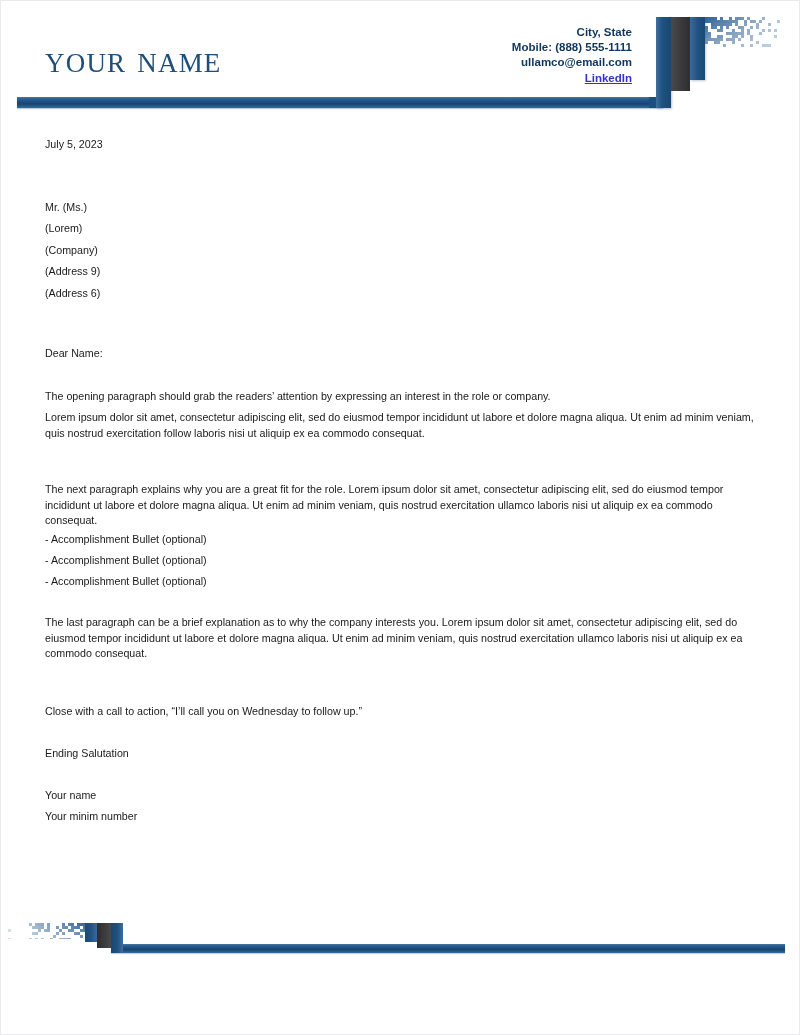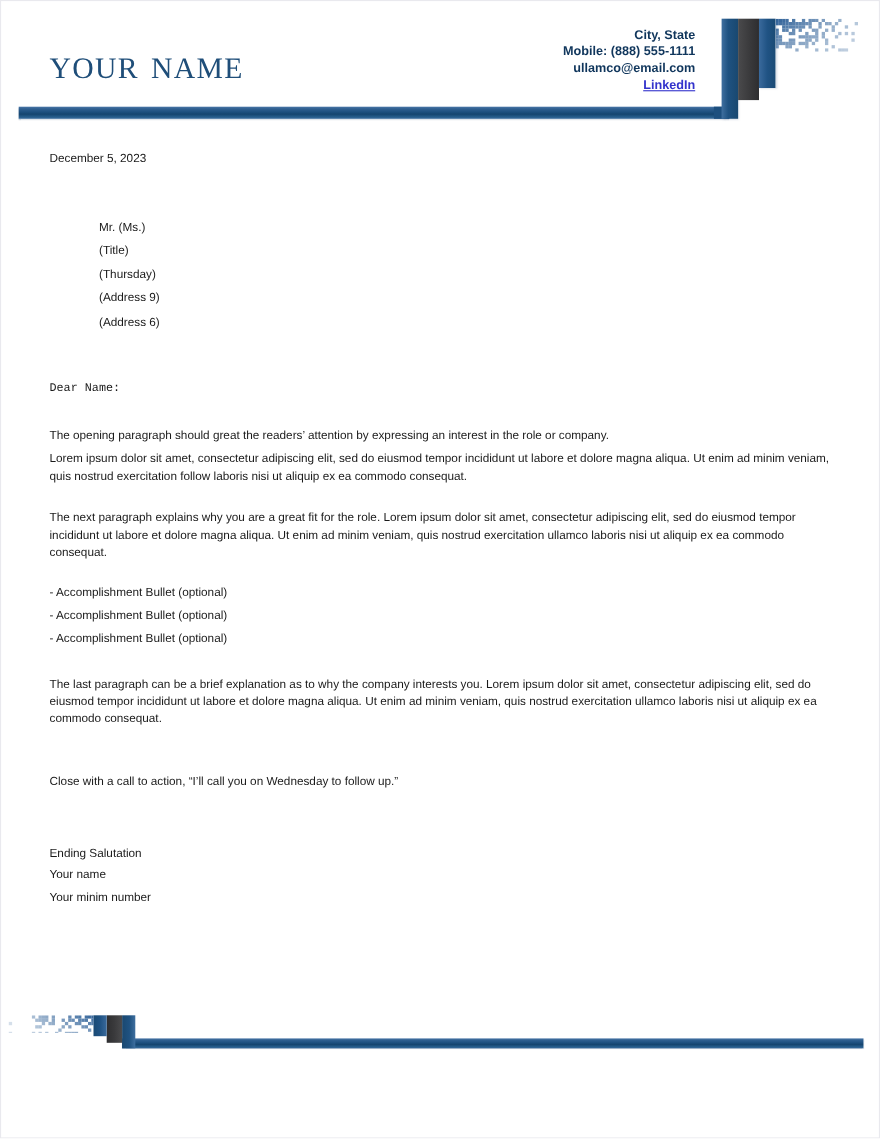--- a/index.html
+++ b/index.html
@@ -140,31 +140,31 @@
     color: #1a1a1a;
   }
   .para {
     font-size: 10.7px;
     line-height: 15.6px;
     color: #1a1a1a;
     text-align: left;
   }
 
   .date      { position: absolute; top: 137px; }
-  .addr      { position: absolute; top: 200px; margin-left: 45px; }
+  .addr      { position: absolute; top: 200px; }
   .addr div  { margin-bottom: 8.4px; }
-  .salut     { position: absolute; top: 346px; font-family: Liberation Mono, monospace; }
+  .salut     { position: absolute; top: 346px; }
   .p-open    { position: absolute; top: 388px; width: 712px; }
   .p-lorem1  { position: absolute; top: 409px; width: 712px; }
-  .p-next    { position: absolute; top: 463px; width: 712px; }
+  .p-next    { position: absolute; top: 481px; width: 712px; }
   .bullets   { position: absolute; top: 532px; }
   .bullets div { margin-bottom: 8.2px; }
   .p-last    { position: absolute; top: 614px; width: 712px; }
   .p-close   { position: absolute; top: 704px; }
-  .p-ending  { position: absolute; top: 746px; margin-top: 23px; }
+  .p-ending  { position: absolute; top: 746px; }
   .sig       { position: absolute; top: 788px; }
   .sig div   { margin-bottom: 8.4px; }
 
   
   .footer {
     position: absolute;
     left: 0;
     bottom: 70px;
     width: 800px;
     height: 60px;
@@ -337,33 +337,33 @@
         <i class="px" style="left: 36px; top: 27px; width: 3px; height: 3px; opacity: 0.43;"></i>
         <i class="px" style="left: 45px; top: 27px; width: 3px; height: 3px; opacity: 0.39;"></i>
         <i class="px" style="left: 57px; top: 27px; width: 3px; height: 3px; opacity: 0.34;"></i>
         <i class="px" style="left: 60px; top: 27px; width: 3px; height: 3px; opacity: 0.32;"></i>
         <i class="px" style="left: 63px; top: 27px; width: 3px; height: 3px; opacity: 0.31;"></i>
       </div>
   </div>
 
   <div class="content">
 
-    <div class="doc-line date">December 5, 2023</div>
+    <div class="doc-line date">July 5, 2023</div>
 
     <div class="doc-line addr">
       <div>Mr. (Ms.)</div>
-      <div>(Title)</div>
-      <div>(Thursday)</div>
+      <div>(Lorem)</div>
+      <div>(Company)</div>
       <div>(Address 9)</div>
       <div>(Address 6)</div>
     </div>
 
     <div class="doc-line salut">Dear Name:</div>
 
-    <div class="para p-open">The opening paragraph should great the readers’ attention by expressing an interest in the role or company.</div>
+    <div class="para p-open">The opening paragraph should grab the readers’ attention by expressing an interest in the role or company.</div>
 
     <div class="para p-lorem1">Lorem ipsum dolor sit amet, consectetur adipiscing elit, sed do eiusmod tempor incididunt ut labore et dolore magna aliqua. Ut enim ad minim veniam, quis nostrud exercitation follow laboris nisi ut aliquip ex ea commodo consequat.</div>
 
     <div class="para p-next">The next paragraph explains why you are a great fit for the role. Lorem ipsum dolor sit amet, consectetur adipiscing elit, sed do eiusmod tempor incididunt ut labore et dolore magna aliqua. Ut enim ad minim veniam, quis nostrud exercitation ullamco laboris nisi ut aliquip ex ea commodo consequat.</div>
 
     <div class="doc-line bullets">
       <div>- Accomplishment Bullet (optional)</div>
       <div>- Accomplishment Bullet (optional)</div>
       <div>- Accomplishment Bullet (optional)</div>
     </div>

